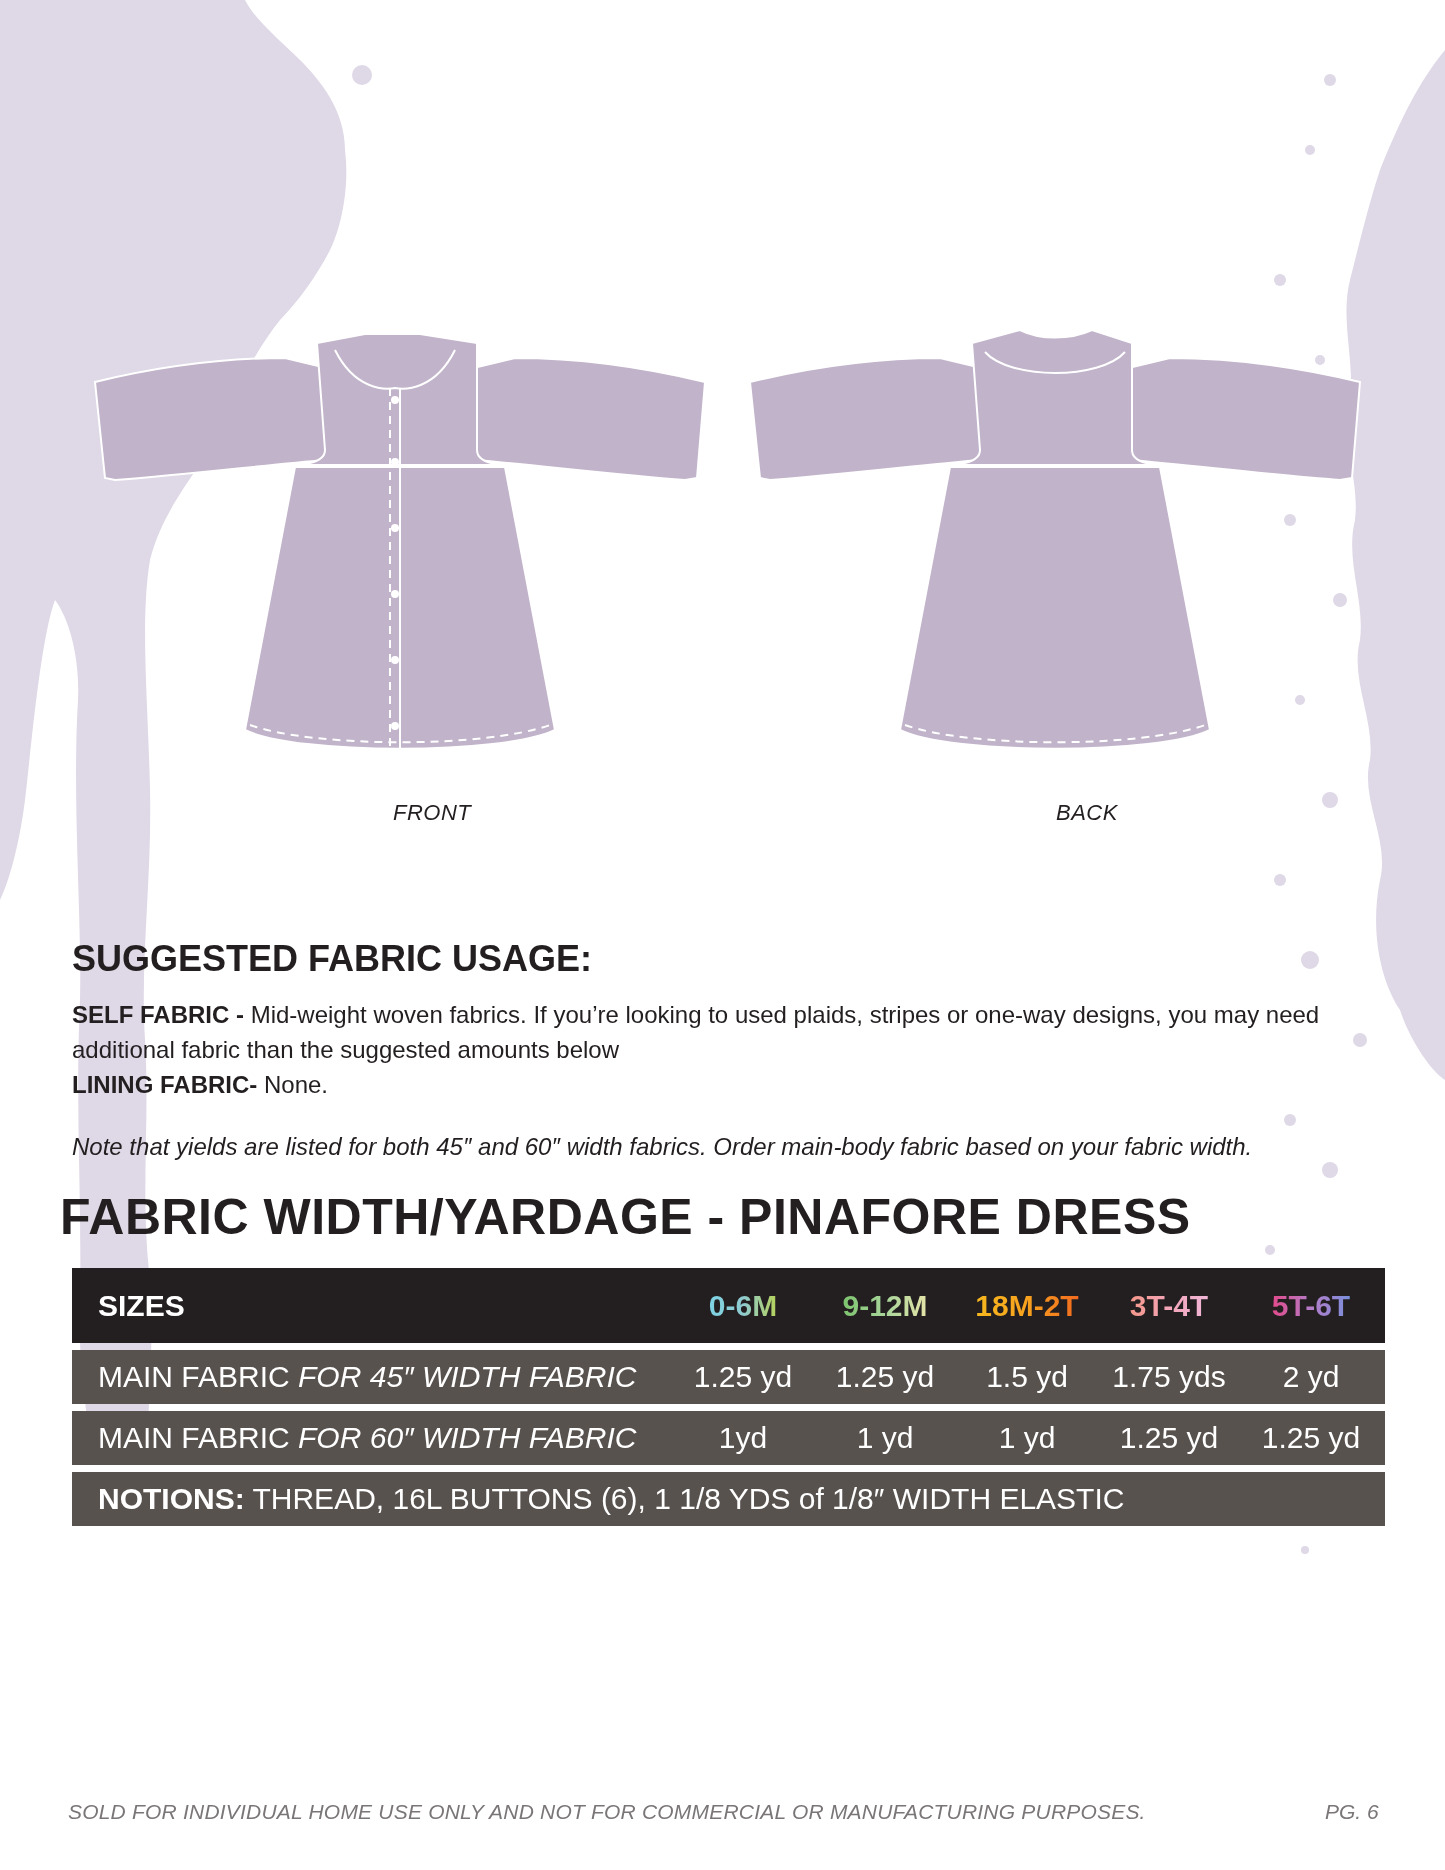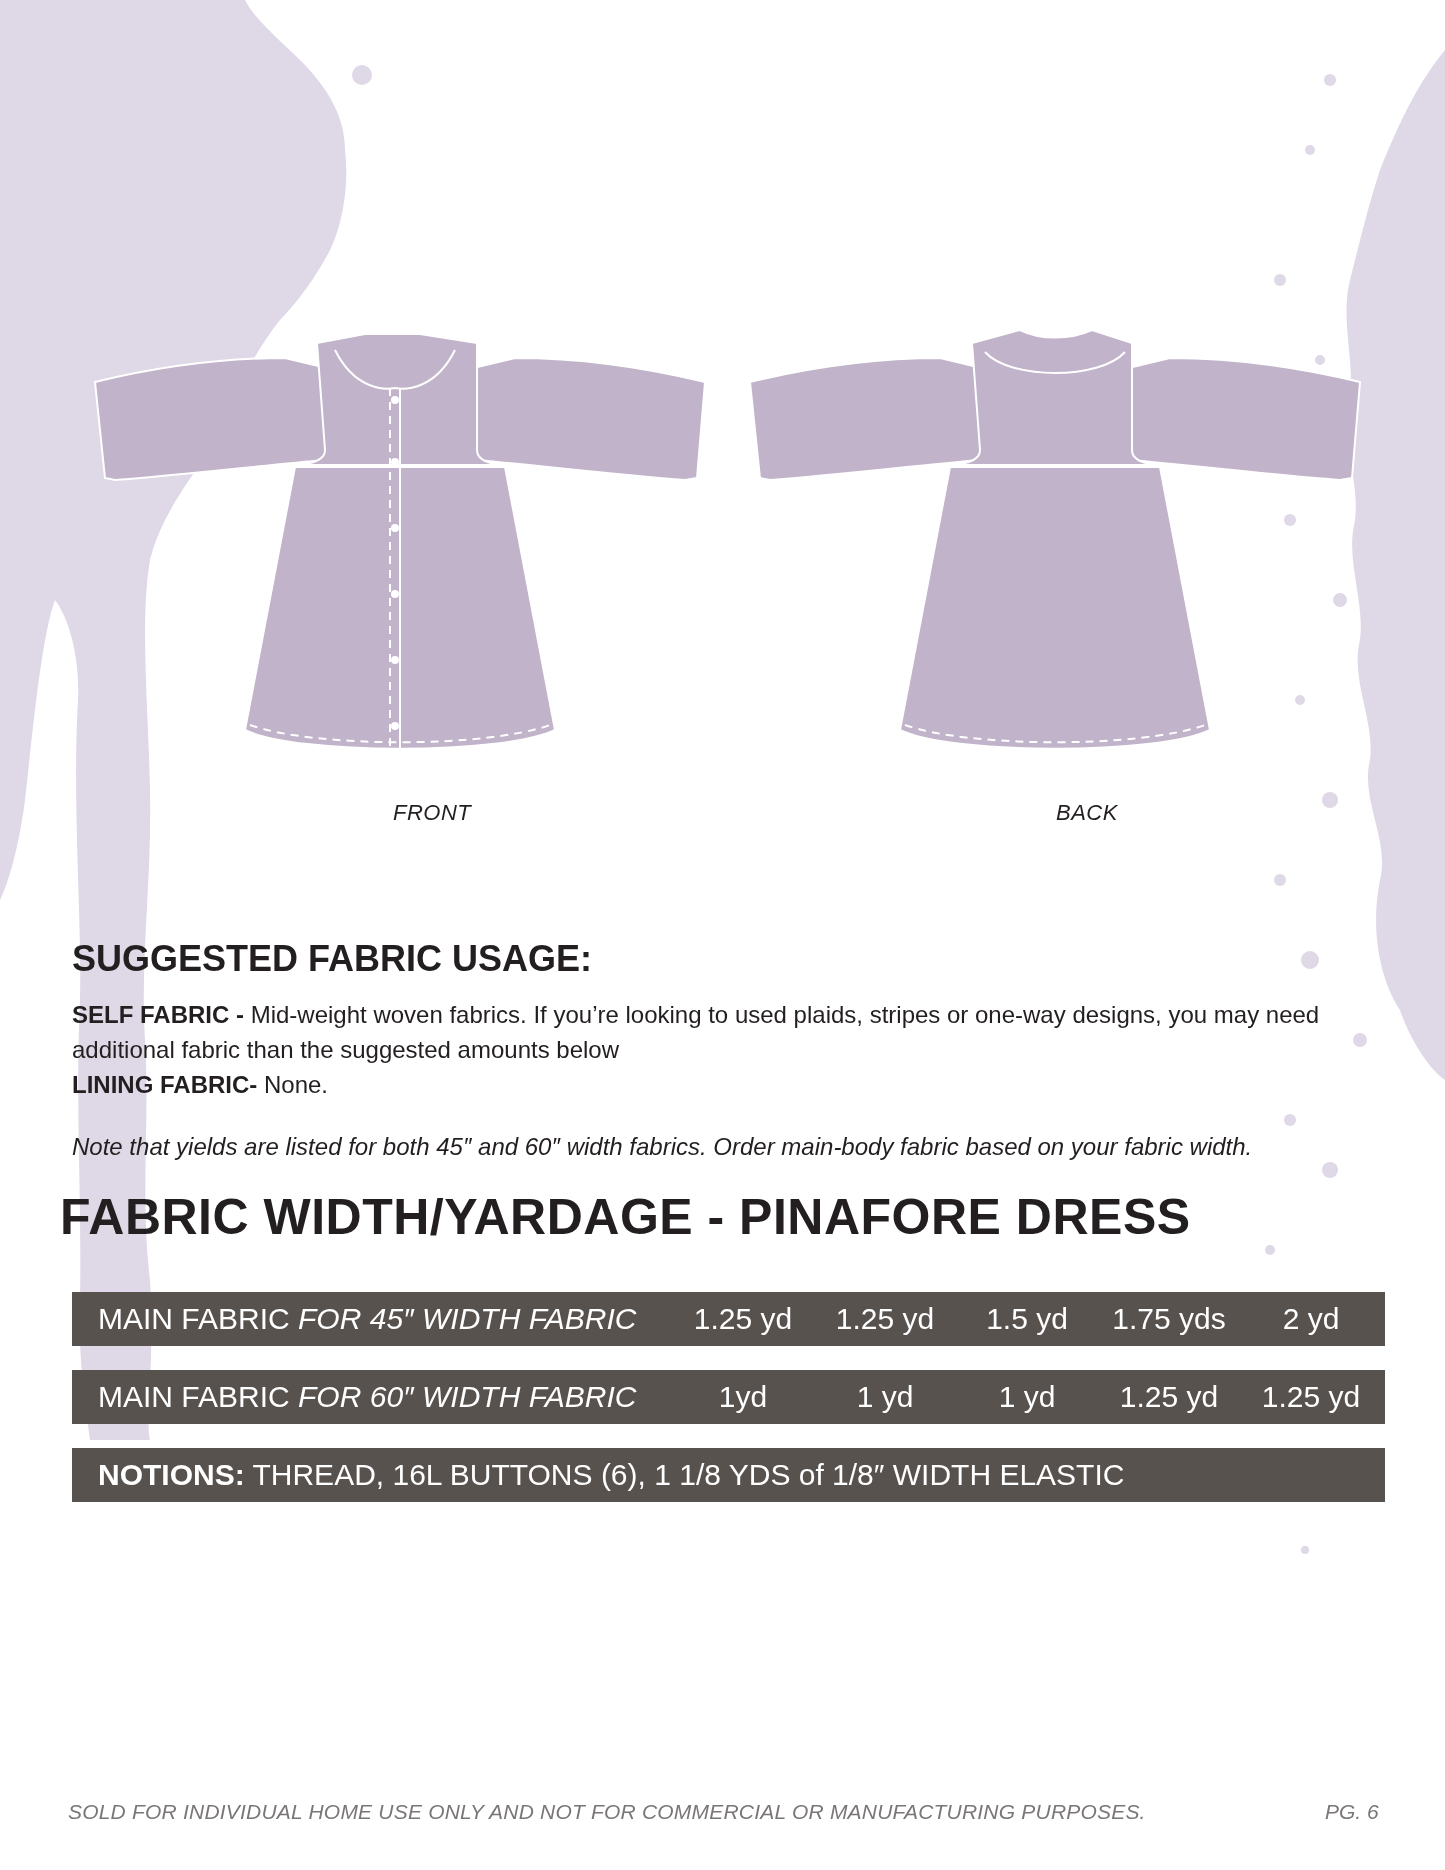--- a/index.html
+++ b/index.html
@@ -8,21 +8,21 @@
   .splash { position: absolute; }
   .garment { position: absolute; }
   .view-label { position: absolute; font-style: italic; font-size: 22px; color: #231f20; letter-spacing: 0.5px; margin-left: 31px; }
   .section-head { position: absolute; left: 72px; top: 938px; font-size: 36px; font-weight: bold; }
   .para { position: absolute; left: 72px; font-size: 24px; line-height: 35px; width: 1330px; }
   .para b { font-weight: bold; margin-top: 40px; }
   .note { position: absolute; left: 72px; top: 1133px; font-size: 24px; font-style: italic; width: 1340px; }
   .title { position: absolute; left: 60px; top: 1188px; font-size: 50px; font-weight: bold; letter-spacing: 0.5px; }
   .table { position: absolute; left: 72px; top: 1268px; width: 1313px; }
   .thead { height: 75px; background: #231f20; display: flex; align-items: center; color: #fff; font-weight: bold; font-size: 30px; }
-  .row { height: 54px; background: #58524f; margin-top: 24px; display: flex; align-items: center; color: #fff; font-size: 30px; }
+  .row { height: 54px; background: #58524f; margin-top: 7px; display: flex; align-items: center; color: #fff; font-size: 30px; }
   .cell-label { width: 600px; padding-left: 26px; box-sizing: border-box; white-space: nowrap; }
   .cell { width: 142px; text-align: center; white-space: nowrap; }
   .size { width: 142px; text-align: center; font-size: 30px; font-weight: bold; }
   .it { font-style: italic; }
   .footer { position: absolute; top: 1800px; left: 68px; font-size: 21px; font-style: italic; color: #7a7677; letter-spacing: 0.2px; }
   .pg { position: absolute; top: 1800px; left: 1325px; font-size: 21px; font-style: italic; color: #7a7677; }
 </style>
 </head>
 <body>
 
@@ -101,20 +101,28 @@
 </div>
 <div class="para" style="top:1067px">
   <b>LINING FABRIC-</b><span> None.</span>
 </div>
 
 <div class="note">Note that yields are listed for both 45″ and 60″ width fabrics. Order main-body fabric based on your fabric width.</div>
 
 <div class="title">FABRIC WIDTH/YARDAGE - PINAFORE DRESS</div>
 
 <div class="table">
+  <div class="thead">
+    <div class="cell-label">SIZES</div>
+    <div class="size"><span class="grad" style="background: linear-gradient(90deg, rgb(125, 211, 227), rgb(143, 203, 208), rgb(182, 210, 90)) text; color: transparent;">0-6M</span></div>
+    <div class="size"><span class="grad" style="background: linear-gradient(90deg, rgb(124, 195, 110), rgb(168, 213, 154), rgb(230, 228, 168)) text; color: transparent;">9-12M</span></div>
+    <div class="size"><span class="grad" style="background: linear-gradient(90deg, rgb(246, 184, 30), rgb(248, 162, 30), rgb(242, 106, 31)) text; color: transparent;">18M-2T</span></div>
+    <div class="size"><span class="grad" style="background: linear-gradient(90deg, rgb(244, 151, 138), rgb(243, 165, 184), rgb(240, 182, 216)) text; color: transparent;">3T-4T</span></div>
+    <div class="size"><span class="grad" style="background: linear-gradient(90deg, rgb(226, 75, 140), rgb(180, 124, 200), rgb(123, 143, 220)) text; color: transparent;">5T-6T</span></div>
+  </div>
   <div class="row">
     <div class="cell-label"><span>MAIN FABRIC </span><span class="it">FOR 45″ WIDTH FABRIC</span></div>
     <div class="cell">1.25 yd</div>
     <div class="cell">1.25 yd</div>
     <div class="cell">1.5 yd</div>
     <div class="cell">1.75 yds</div>
     <div class="cell">2 yd</div>
   </div>
   <div class="row">
     <div class="cell-label"><span>MAIN FABRIC </span><span class="it">FOR 60″ WIDTH FABRIC</span></div>

